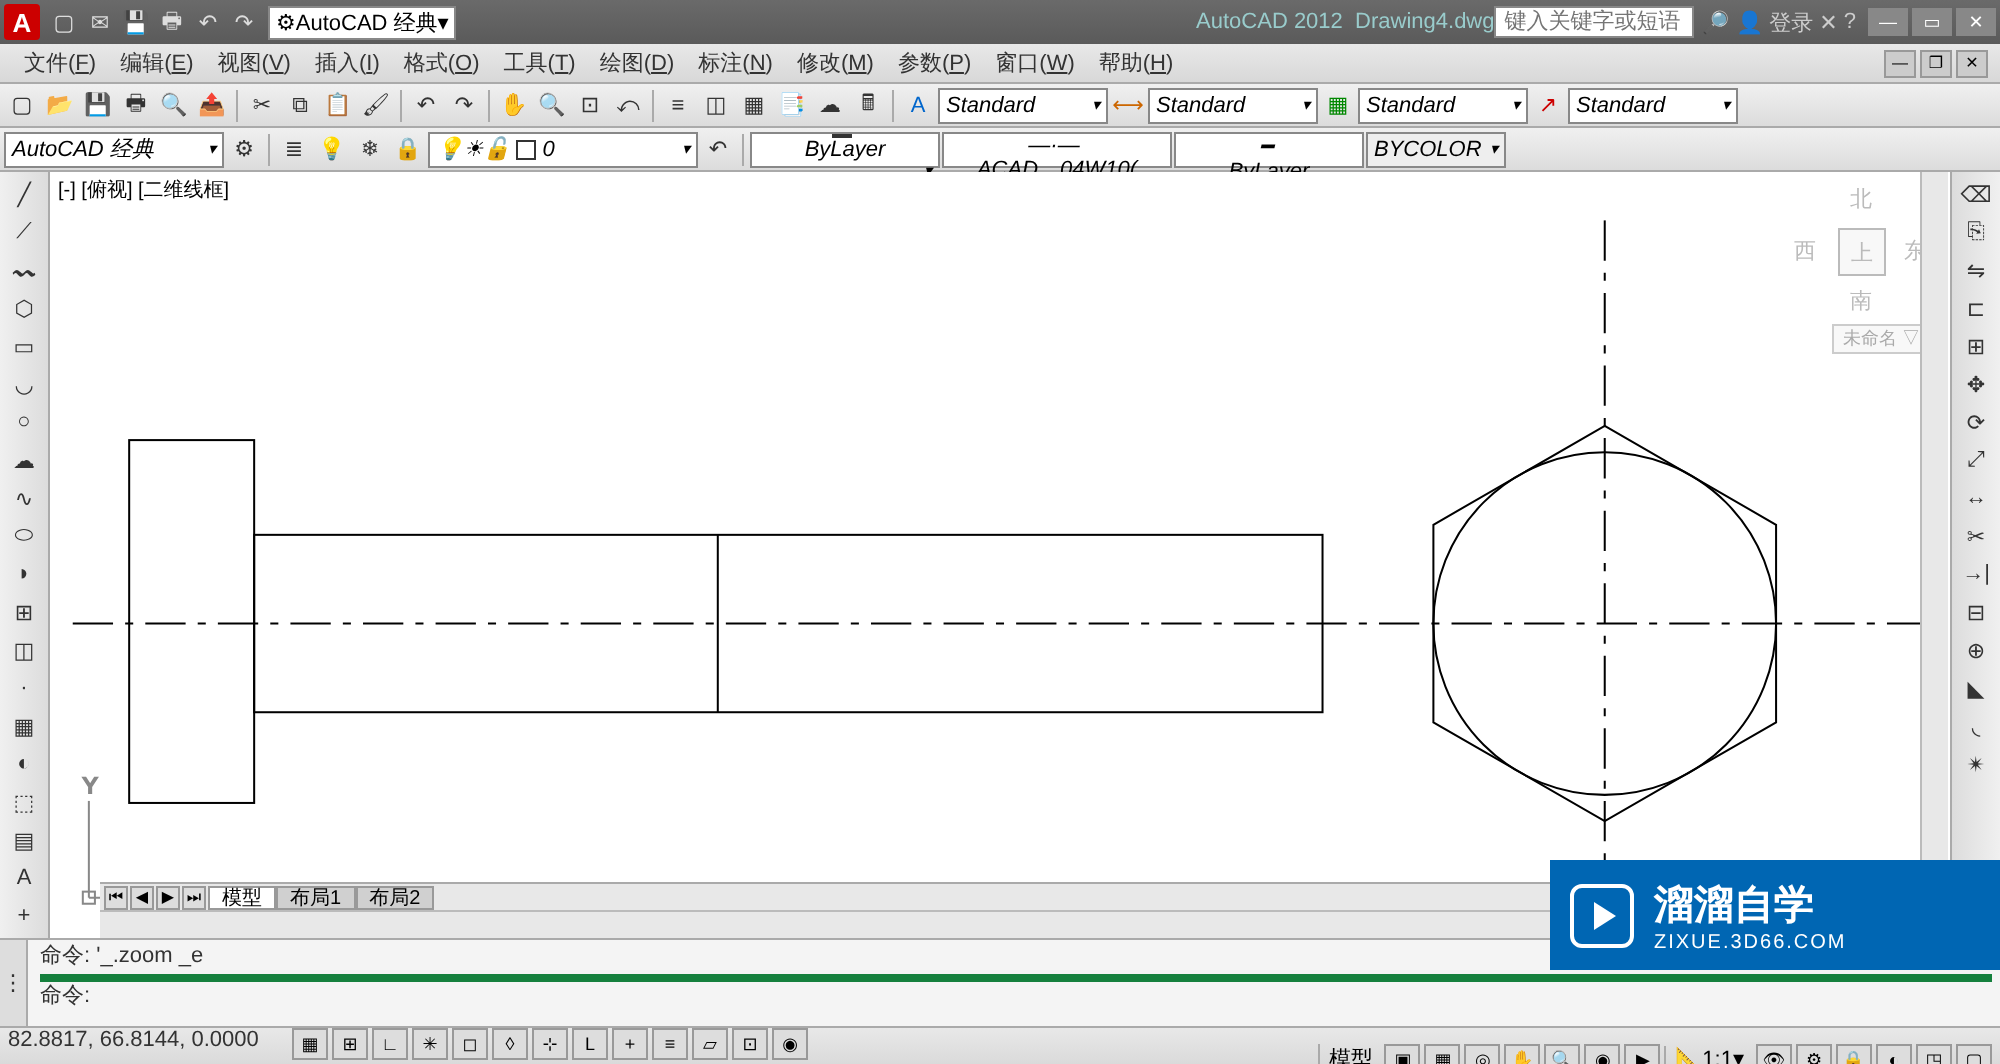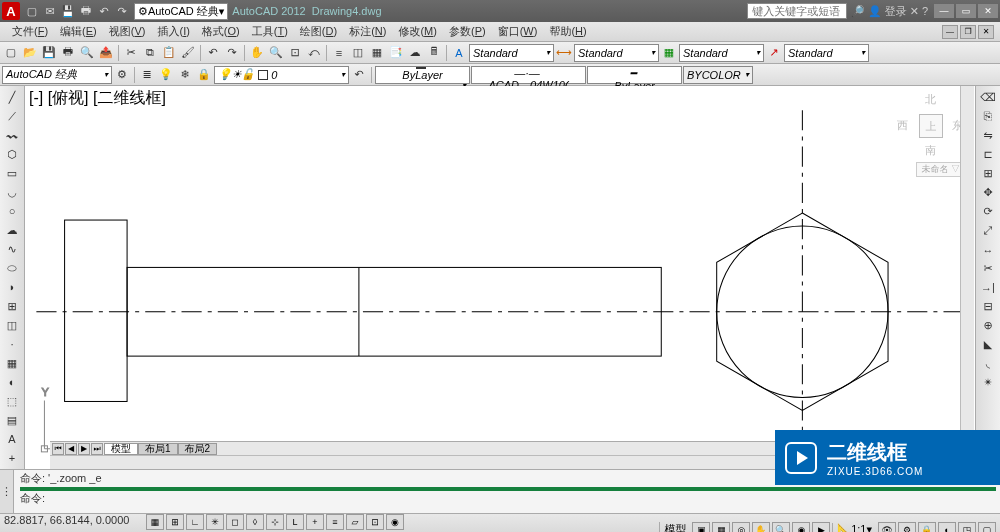--- a/index.html
+++ b/index.html
@@ -5,21 +5,21 @@
 * { margin: 0; padding: 0; box-sizing: border-box; font-family: "Microsoft YaHei", "SimSun", Arial, sans-serif; font-size: 11px; }
 body { width: 1000px; height: 532px; background: #f0f0f0; overflow: hidden; position: relative; }
 
 
 .title-bar { height: 22px; background: linear-gradient(to bottom, #6a6a6a, #5a5a5a); display: flex; align-items: center; padding: 0 2px; color: #ccc; }
 .logo { width: 18px; height: 18px; background: #c00; color: #fff; display: flex; align-items: center; justify-content: center; font-weight: bold; font-size: 13px; border-radius: 2px; margin-right: 4px; }
 .qat { display: flex; gap: 2px; align-items: center; }
 .qat-btn { width: 16px; height: 16px; display: flex; align-items: center; justify-content: center; color: #ddd; cursor: pointer; }
 .workspace-sel { background: #fff; color: #000; border: 1px solid #888; padding: 0 3px; height: 17px; display: flex; align-items: center; margin: 0 4px; min-width: 90px; }
 .ws-arrow { margin-left: auto; }
-.title-center { flex: 1; text-align: left; color: #9cc; font-size: 11px; }
+.title-center { flex: 1; text-align: right; color: #9cc; font-size: 11px; }
 .search-box { background: #fff; color: #888; border: 1px solid #888; padding: 1px 4px; width: 100px; height: 16px; }
 .title-right { display: flex; align-items: center; gap: 3px; margin-left: 4px; }
 .win-btns { display: flex; margin-left: 6px; gap: 2px; }
 .win-btn { width: 20px; height: 14px; background: #888; display: flex; align-items: center; justify-content: center; color: #fff; font-size: 9px; cursor: pointer; }
 
 
 .menu-bar { height: 20px; background: linear-gradient(to bottom, #e8e8e8, #d8d8d8); display: flex; align-items: center; padding: 0 6px; border-bottom: 1px solid #aaa; }
 .menu-item { padding: 2px 6px; cursor: pointer; color: #333; }
 .menu-key { text-decoration: underline; }
 .doc-btns { margin-left: auto; display: flex; gap: 2px; }
@@ -38,21 +38,21 @@
 .ws-bar { height: 22px; background: linear-gradient(to bottom, #f0f0f0, #dcdcdc); border-bottom: 1px solid #aaa; display: flex; align-items: center; padding: 0 2px; gap: 1px; }
 .ws-combo { background: #fff; border: 1px solid #888; height: 18px; display: flex; align-items: center; padding: 0 3px; min-width: 110px; }
 .prop-combo { min-width: 95px; flex-direction: column; }
 
 
 .main { display: flex; height: 383px; position: relative; }
 .left-tools { width: 25px; background: linear-gradient(to right, #f0f0f0, #dcdcdc); border-right: 1px solid #aaa; display: flex; flex-direction: column; align-items: center; padding: 2px 0; gap: 1px; }
 .lt-btn { width: 20px; height: 18px; display: flex; align-items: center; justify-content: center; cursor: pointer; color: #333; font-size: 11px; }
 .canvas-wrap { flex: 1; background: #fff; position: relative; overflow: hidden; }
 .canvas { width: 100%; height: 100%; }
-.view-label { position: absolute; top: 2px; left: 4px; color: #000; font-size: 16px; }
+.view-label { position: absolute; top: 2px; left: 4px; color: #000; font-size: 10px; }
 .right-tools { width: 25px; background: linear-gradient(to right, #dcdcdc, #f0f0f0); border-left: 1px solid #aaa; display: flex; flex-direction: column; align-items: center; padding: 2px 0; gap: 1px; }
 .view-cube { position: absolute; top: 4px; right: 10px; width: 70px; height: 70px; color: #bbb; font-size: 11px; }
 .vc-face { position: absolute; top: 24px; left: 24px; width: 24px; height: 24px; border: 1px solid #bbb; display: flex; align-items: center; justify-content: center; background: #f8f8f8; cursor: pointer; }
 .vc-n { position: absolute; top: 2px; left: 30px; }
 .vc-s { position: absolute; bottom: 2px; left: 30px; }
 .vc-w { position: absolute; top: 28px; left: 2px; }
 .vc-e { position: absolute; top: 28px; right: 2px; }
 .vc-badge { position: absolute; top: 76px; right: 10px; border: 1px solid #ccc; background: #f8f8f8; padding: 0 4px; font-size: 9px; color: #aaa; }
 .scroll-v { position: absolute; right: 26px; top: 0; width: 14px; height: 370px; background: #e8e8e8; border-left: 1px solid #bbb; }
 .scroll-h { position: absolute; bottom: 0; left: 25px; right: 40px; height: 14px; background: #e8e8e8; border-top: 1px solid #bbb; }
@@ -373,16 +373,16 @@
     <div class="status-btn">◳</div>
     <div class="status-btn">▢</div>
   </div>
 </div>
 
 <div class="watermark">
   <div class="wm-logo">
       <div class="wm-play"></div>
     </div>
   <div>
-    <div class="wm-text">二维线框</div>
+    <div class="wm-text">溜溜自学</div>
     <div class="wm-sub">ZIXUE.3D66.COM</div>
   </div>
 </div>
 
 </body></html>

